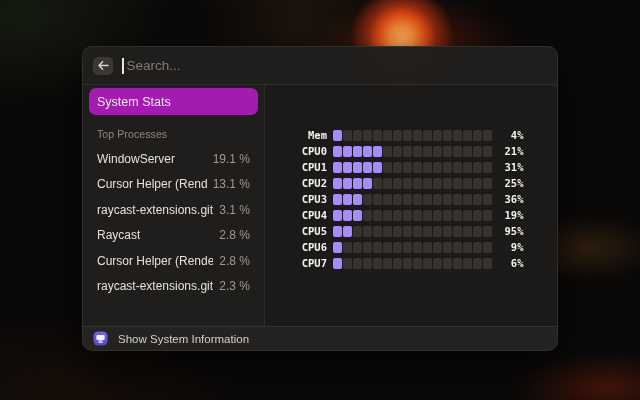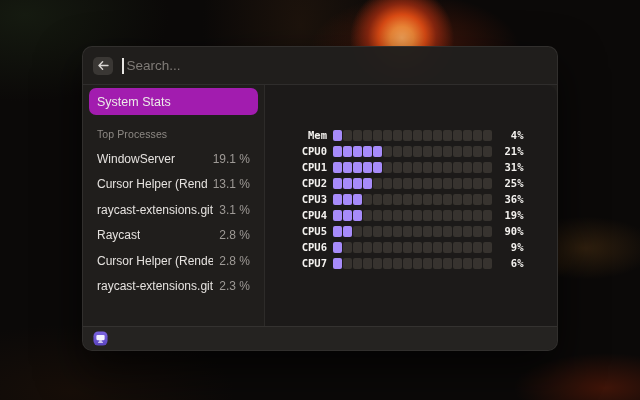--- a/index.html
+++ b/index.html
@@ -292,21 +292,21 @@
               <span class="cell" style="background: rgb(55, 51, 47);"></span>
               <span class="cell" style="background: rgb(55, 51, 47);"></span>
               <span class="cell" style="background: rgb(55, 51, 47);"></span>
               <span class="cell" style="background: rgb(55, 51, 47);"></span>
               <span class="cell" style="background: rgb(55, 51, 47);"></span>
               <span class="cell" style="background: rgb(55, 51, 47);"></span>
               <span class="cell" style="background: rgb(55, 51, 47);"></span>
               <span class="cell" style="background: rgb(55, 51, 47);"></span>
               <span class="cell" style="background: rgb(55, 51, 47);"></span>
             </div>
-            <span class="meter-pct">90%</span>
+            <span class="meter-pct">95%</span>
           </div>
           <div class="meter-row">
             <span class="meter-label">CPU6</span>
             <div class="cells">
               <span class="cell" style="background: rgb(167, 139, 250);"></span>
               <span class="cell" style="background: rgb(55, 51, 47);"></span>
               <span class="cell" style="background: rgb(55, 51, 47);"></span>
               <span class="cell" style="background: rgb(55, 51, 47);"></span>
               <span class="cell" style="background: rgb(55, 51, 47);"></span>
               <span class="cell" style="background: rgb(55, 51, 47);"></span>
@@ -356,15 +356,16 @@
         <linearGradient id="ig" x1="0" y1="0" x2="0" y2="1">
           <stop offset="0" stop-color="#7a63e0"></stop>
             <stop offset="1" stop-color="#5b44c0"></stop>
         </linearGradient>
       </defs>
       <rect x="0.5" y="0.5" width="15" height="15" rx="5" fill="url(#ig)"></rect>
       <rect x="3.6" y="4.2" width="8.8" height="5.6" rx="1.2" fill="#f2f0ff"></rect>
       <rect x="6.6" y="10.0" width="2.8" height="1.4" fill="#f2f0ff"></rect>
       <rect x="5.3" y="11.4" width="5.4" height="1.1" rx="0.5" fill="#f2f0ff"></rect>
     </svg>
+    <span class="footer-label">Show System Information</span>
   </div>
 
 </div>
 
 </body></html>

